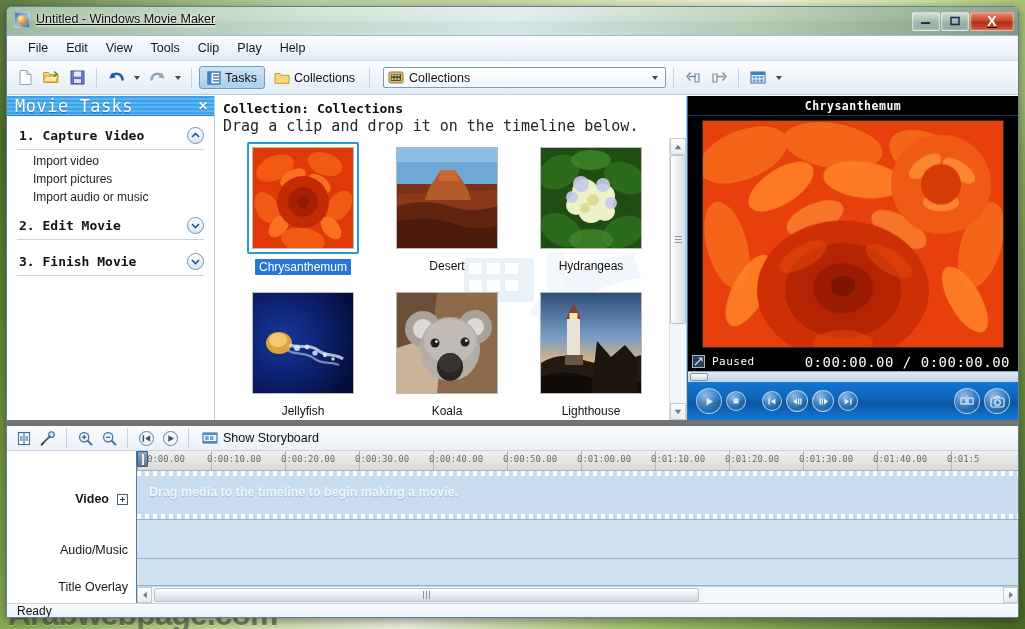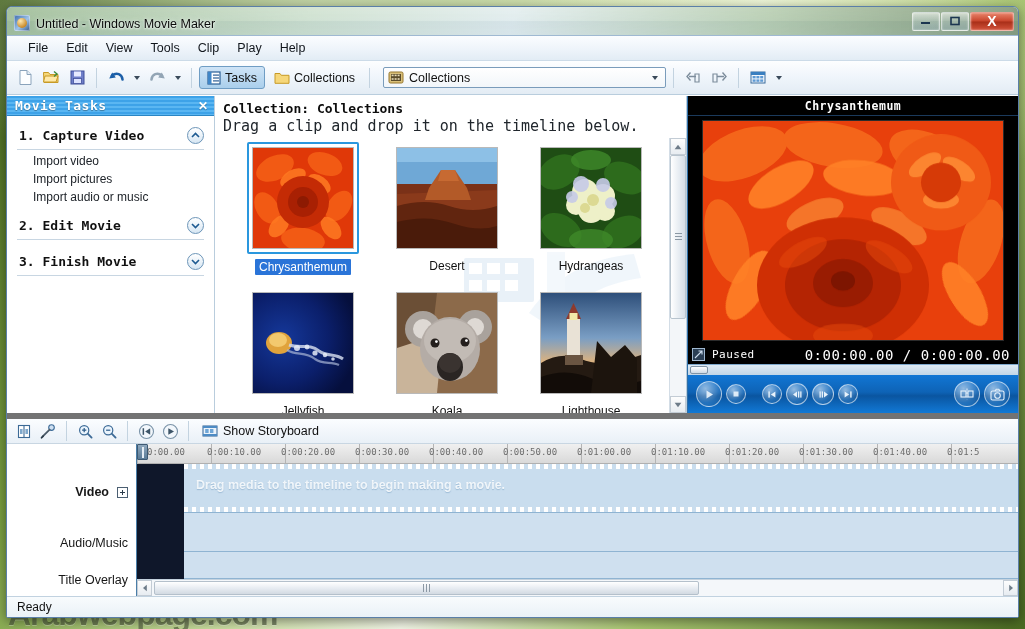--- a/index.html
+++ b/index.html
@@ -51,21 +51,21 @@
     backdrop-filter: blur(2px);
     display: flex; align-items: center;
     padding: 0 2px 0 7px;
     position: relative;
   }
   #titlebar::before{
     content:""; position:absolute; inset:0;
     background: linear-gradient(100deg, rgba(120,160,90,.55) 0%, rgba(190,215,150,.35) 30%, rgba(240,246,230,.35) 50%, rgba(150,180,110,.45) 75%, rgba(70,100,40,.55) 100%);
     z-index:0;
   }
-  .tb-content{ position:relative; z-index:1; display:flex; align-items:flex-end; width:100%; }
+  .tb-content{ position:relative; z-index:1; display:flex; align-items:flex-start; width:100%;text-decoration:underline; }
   #app-icon {
     width: 16px; height: 16px; margin-right: 6px;
     border-radius: 2px;
     background: linear-gradient(135deg,#3a6aa8,#9fc3e8 55%,#2f5588);
     position: relative; flex: none;
     box-shadow: inset 0 0 0 1px rgba(255,255,255,.4);
   }
   #app-icon::after{
     content:""; position:absolute; left:3px; top:3px; width:10px; height:10px;
     border-radius:50%;
@@ -164,21 +164,21 @@
     display: flex; flex-direction: column;
   }
   #tasks-header {
     height: 20px; flex:none;
     background: repeating-linear-gradient(180deg,#3da2e8 0px,#3da2e8 2px,#5ab6f2 2px,#5ab6f2 4px);
     display:flex; align-items:center;
     padding: 0 6px 0 8px;
     border-bottom:1px solid #2b86c4;
   }
   #tasks-title {
-    font-size: 13px; color:#fff; font-weight:bold;
+    font-size: 17px; color:#fff; font-weight:normal;
     font-family:"DejaVu Sans Mono", monospace;
     letter-spacing:.5px;
     text-shadow:0 1px 1px rgba(0,0,0,.35);
   }
   #tasks-close {
     margin-left:auto; color:#fff; font-size:12px; font-weight:bold; cursor:pointer; line-height:1;
     text-shadow:0 1px 1px rgba(0,0,0,.3);
   }
   #tasks-body { padding: 6px 10px 0 10px; }
   .task-group-head {
@@ -431,21 +431,21 @@
   }
   .tickmark{ position:absolute; top:0; bottom:0; width:1px; background:#b4b4b4; }
   #playhead {
     position:absolute; left:0; top:0; width:11px; height:16px;
     background: linear-gradient(180deg,#8fa8bd,#5b7b96);
     border:1px solid #3e5a73; border-radius:1px;
   }
   #playhead::after{
     content:""; position:absolute; left:4px; top:2px; width:2px; height:11px; background:#e6eef5;
   }
-  #tl-tracks{ flex:1; display:flex; flex-direction:column; min-height:0;padding-left:47px; }
+  #tl-tracks{ flex:1; display:flex; flex-direction:column; min-height:0; }
   .track {
     background: #cfe0ef;
     border-bottom:1px solid #8fb4d2;
     position:relative;
   }
   #track-video{ height: 58px; background:#c9ddee; }
   #track-video-dash-top, #track-video-dash-bot {
     position:absolute; left:0; right:0; height:5px;
     background: repeating-linear-gradient(90deg, #ffffff 0px, #ffffff 4px, transparent 4px, transparent 8px);
   }
@@ -477,21 +477,21 @@
     position:absolute; top:1px; bottom:1px; left:2px; width: 64%;
     background: linear-gradient(180deg,#ffffff,#e6ebf1 55%,#d2dae2);
     border:1px solid #b4c0cb; border-radius:2px;
     display:flex;align-items:center;justify-content:center;cursor:pointer;
   }
   .hgrip{ width:7px;height:8px;display:flex;justify-content:space-between; }
   .hgrip i{ display:block;width:1px;background:#8b98a4; }
 
   
   #statusbar {
-    height: 21px; flex:none;
+    height: 14px; flex:none;
     background: linear-gradient(180deg,#f8fbfd,#eaf1f7);
     border-top:1px solid #c1d2e0;
     display:flex; align-items:center; padding-left:10px;
   }
   #status-ready{ font-size:12px; color:#121212; }
 </style>
 </head>
 <body>
 
 <div id="desktop-bg"></div>

